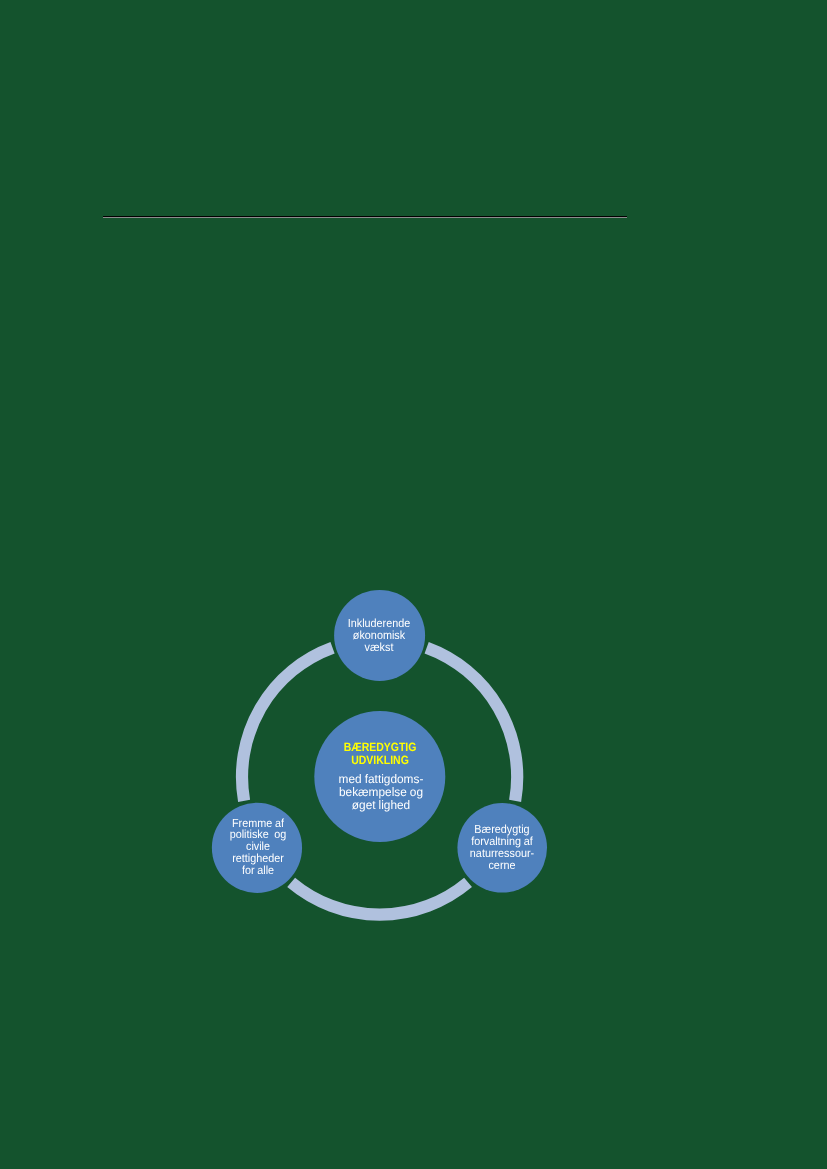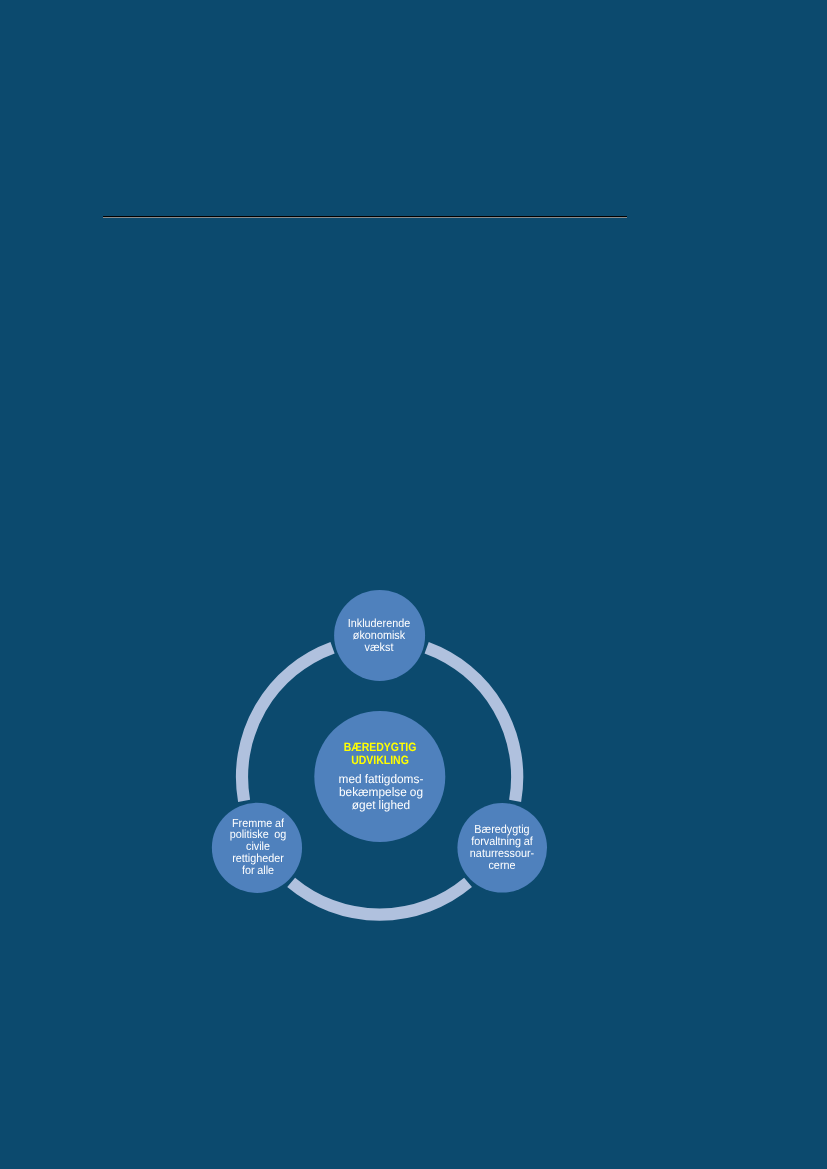--- a/index.html
+++ b/index.html
@@ -14,21 +14,21 @@
     position: relative;
     overflow: hidden;
     font-family: "Liberation Sans", sans-serif;
     -webkit-font-smoothing: antialiased;
     text-rendering: geometricPrecision;
   }
   .page {
     position: absolute;
     left: 0; top: 0;
     width: 827px; height: 1169px;
-    background: #0c4a6e;
+    background: #14532d;
   }
   
   .hrule {
     position: absolute;
     left: 103px;
     top: 216px;
     width: 523.5px;
     height: 2px;
     background: linear-gradient(to bottom, #000000 0%, #000000 50%, #8c8c8c 50%, #8c8c8c 100%);
   }

